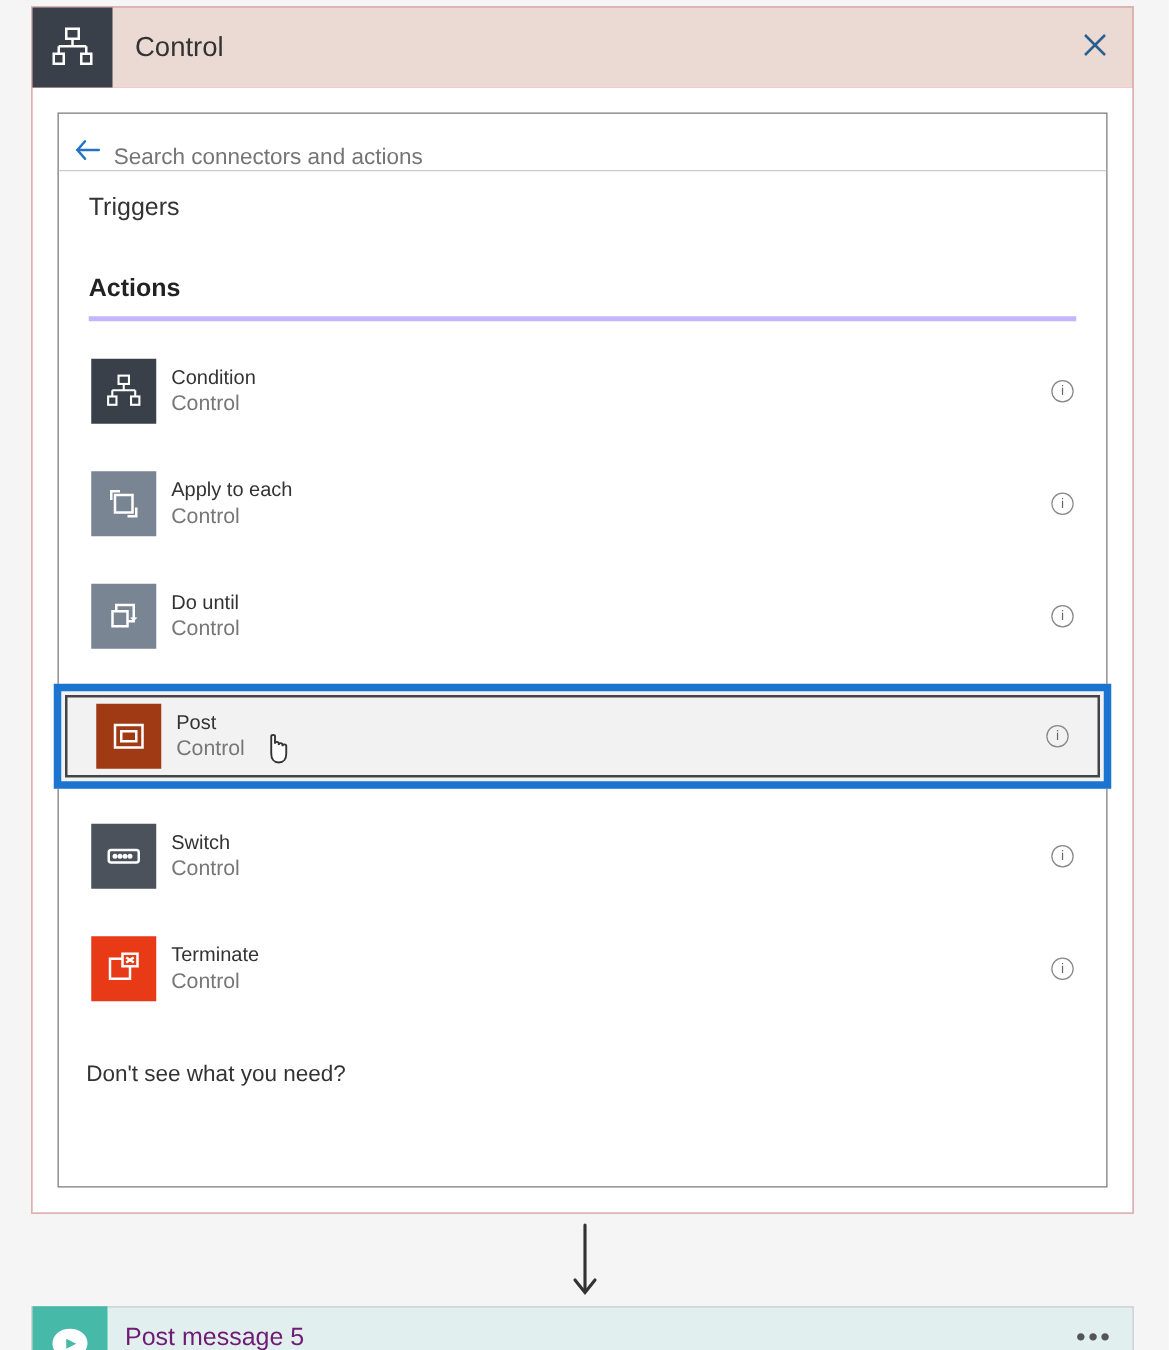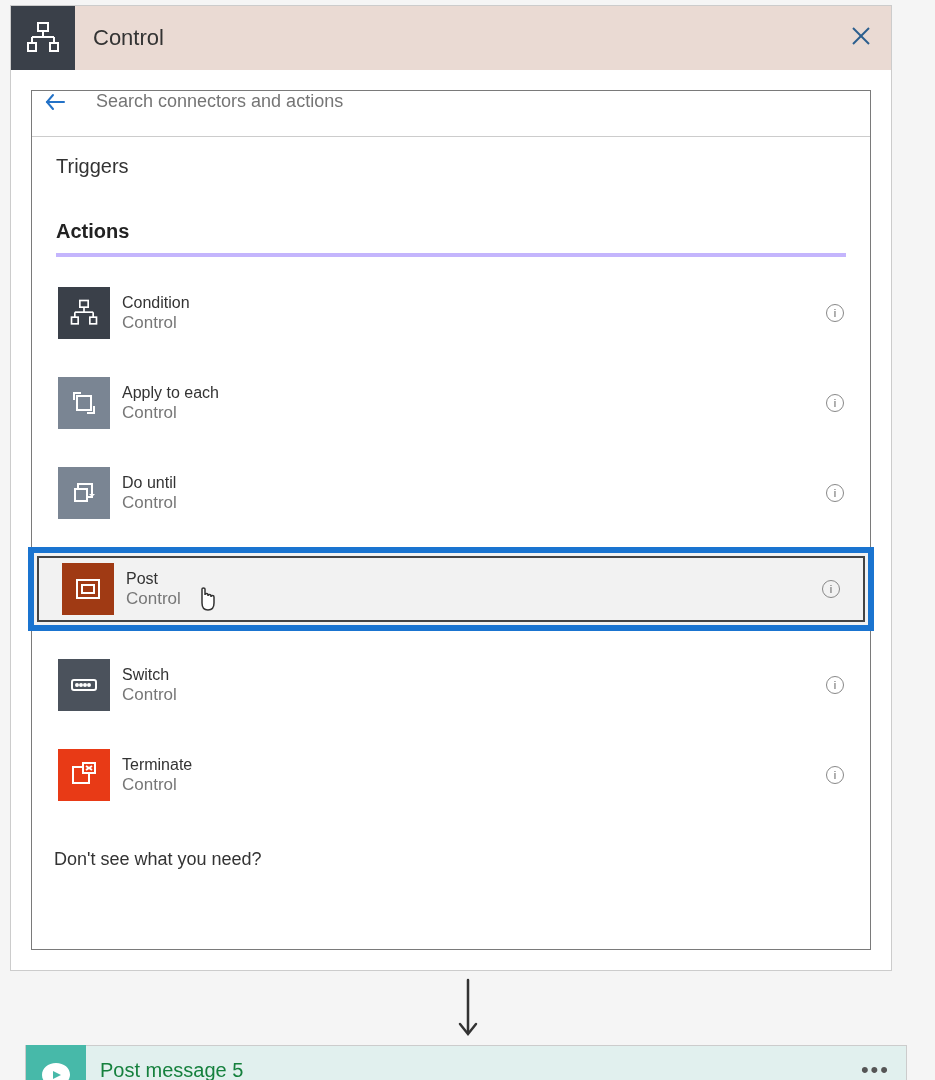--- a/index.html
+++ b/index.html
@@ -6,21 +6,21 @@
   body {
     font-family: "Segoe UI", Tahoma, sans-serif;
     background: #f5f5f5;
     width: 935px;
     height: 1080px;
     position: relative;
     overflow: hidden;
   }
   .card {
     position: absolute;
-    left: 10px;
+    left: 25px;
     top: 5px;
     width: 882px;
     background: #ef4444;
     border: 1px solid #ccc;
   }
   .card-header {
     height: 64px;
     background: #eadad3;
     display: flex;
     align-items: center;
@@ -48,25 +48,25 @@
     padding: 20px;
     background: #fff;
   }
   .inner-panel {
     border: 1px solid #7a7a7a;
     background: #fff;
     min-height: 860px;
   }
   .search-bar {
     display: flex;
-    align-items: flex-start;
+    align-items: flex-end;
     height: 46px;
     border-bottom: 1px solid #ccc;
     padding: 0 12px;
-    gap: 30px;
+    gap: 10px;
   }
   .search-input {
     flex: 1;
     font-size: 18px;
     color: #666;
     border: none;
     outline: none;
     background: transparent;
   }
   .tabs {
@@ -173,21 +173,21 @@
     width: 60px;
     height: 60px;
     background: #47b9a9;
     display: flex;
     align-items: center;
     justify-content: center;
     margin-top: 10px;
   }
   .next-title {
     font-size: 20px;
-    color: #15803d;
+    color: #701a75;
     margin-left: 14px;
   }
   .next-more { margin-left: auto; margin-right: 16px; color: #555; letter-spacing: 2px; font-size: 22px; cursor: pointer; }
 </style>
 </head>
 <body>
 
 <div class="card">
   <div class="card-header">
     <div class="header-icon">

